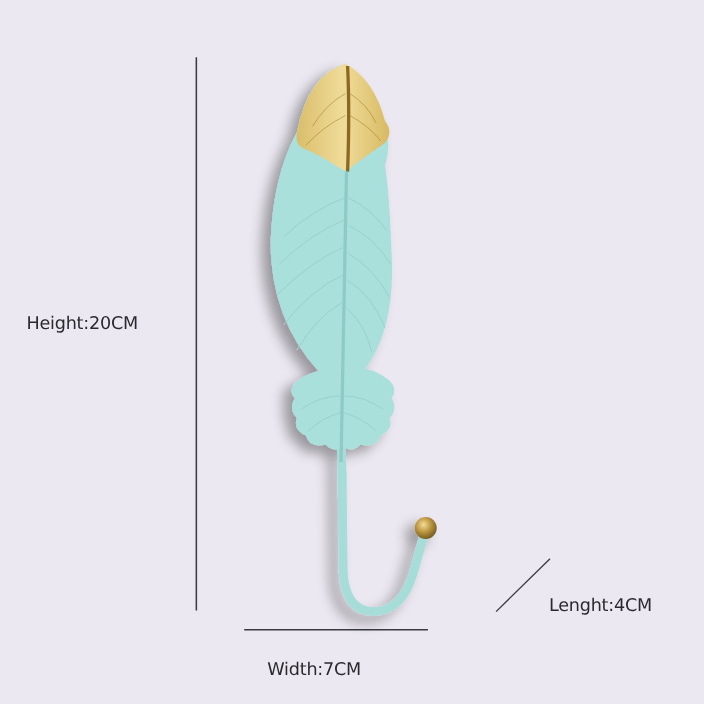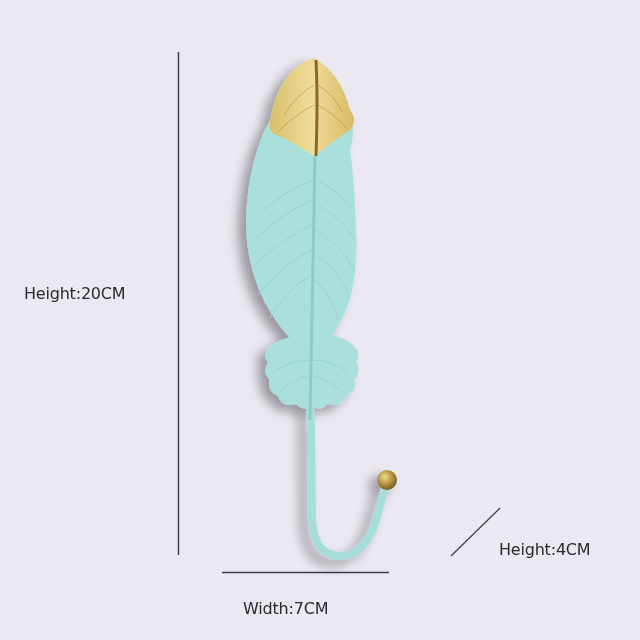--- a/index.html
+++ b/index.html
@@ -96,14 +96,14 @@
         <path d="M318 85 Q334 95 342 112"></path>
         <path d="M318 105 Q336 115 346 128"></path>
       </g>
 
       <circle cx="387" cy="480" r="10" fill="url(#ballGrad)"></circle>
     </g>
   </svg>
 
   <div class="label label-height">Height:20CM</div>
   <div class="label label-length">Width:7CM</div>
-  <div class="label label-width">Height:4CM</div>
+  <div class="label label-width">Lenght:4CM</div>
 </div>
 
 </body></html>

